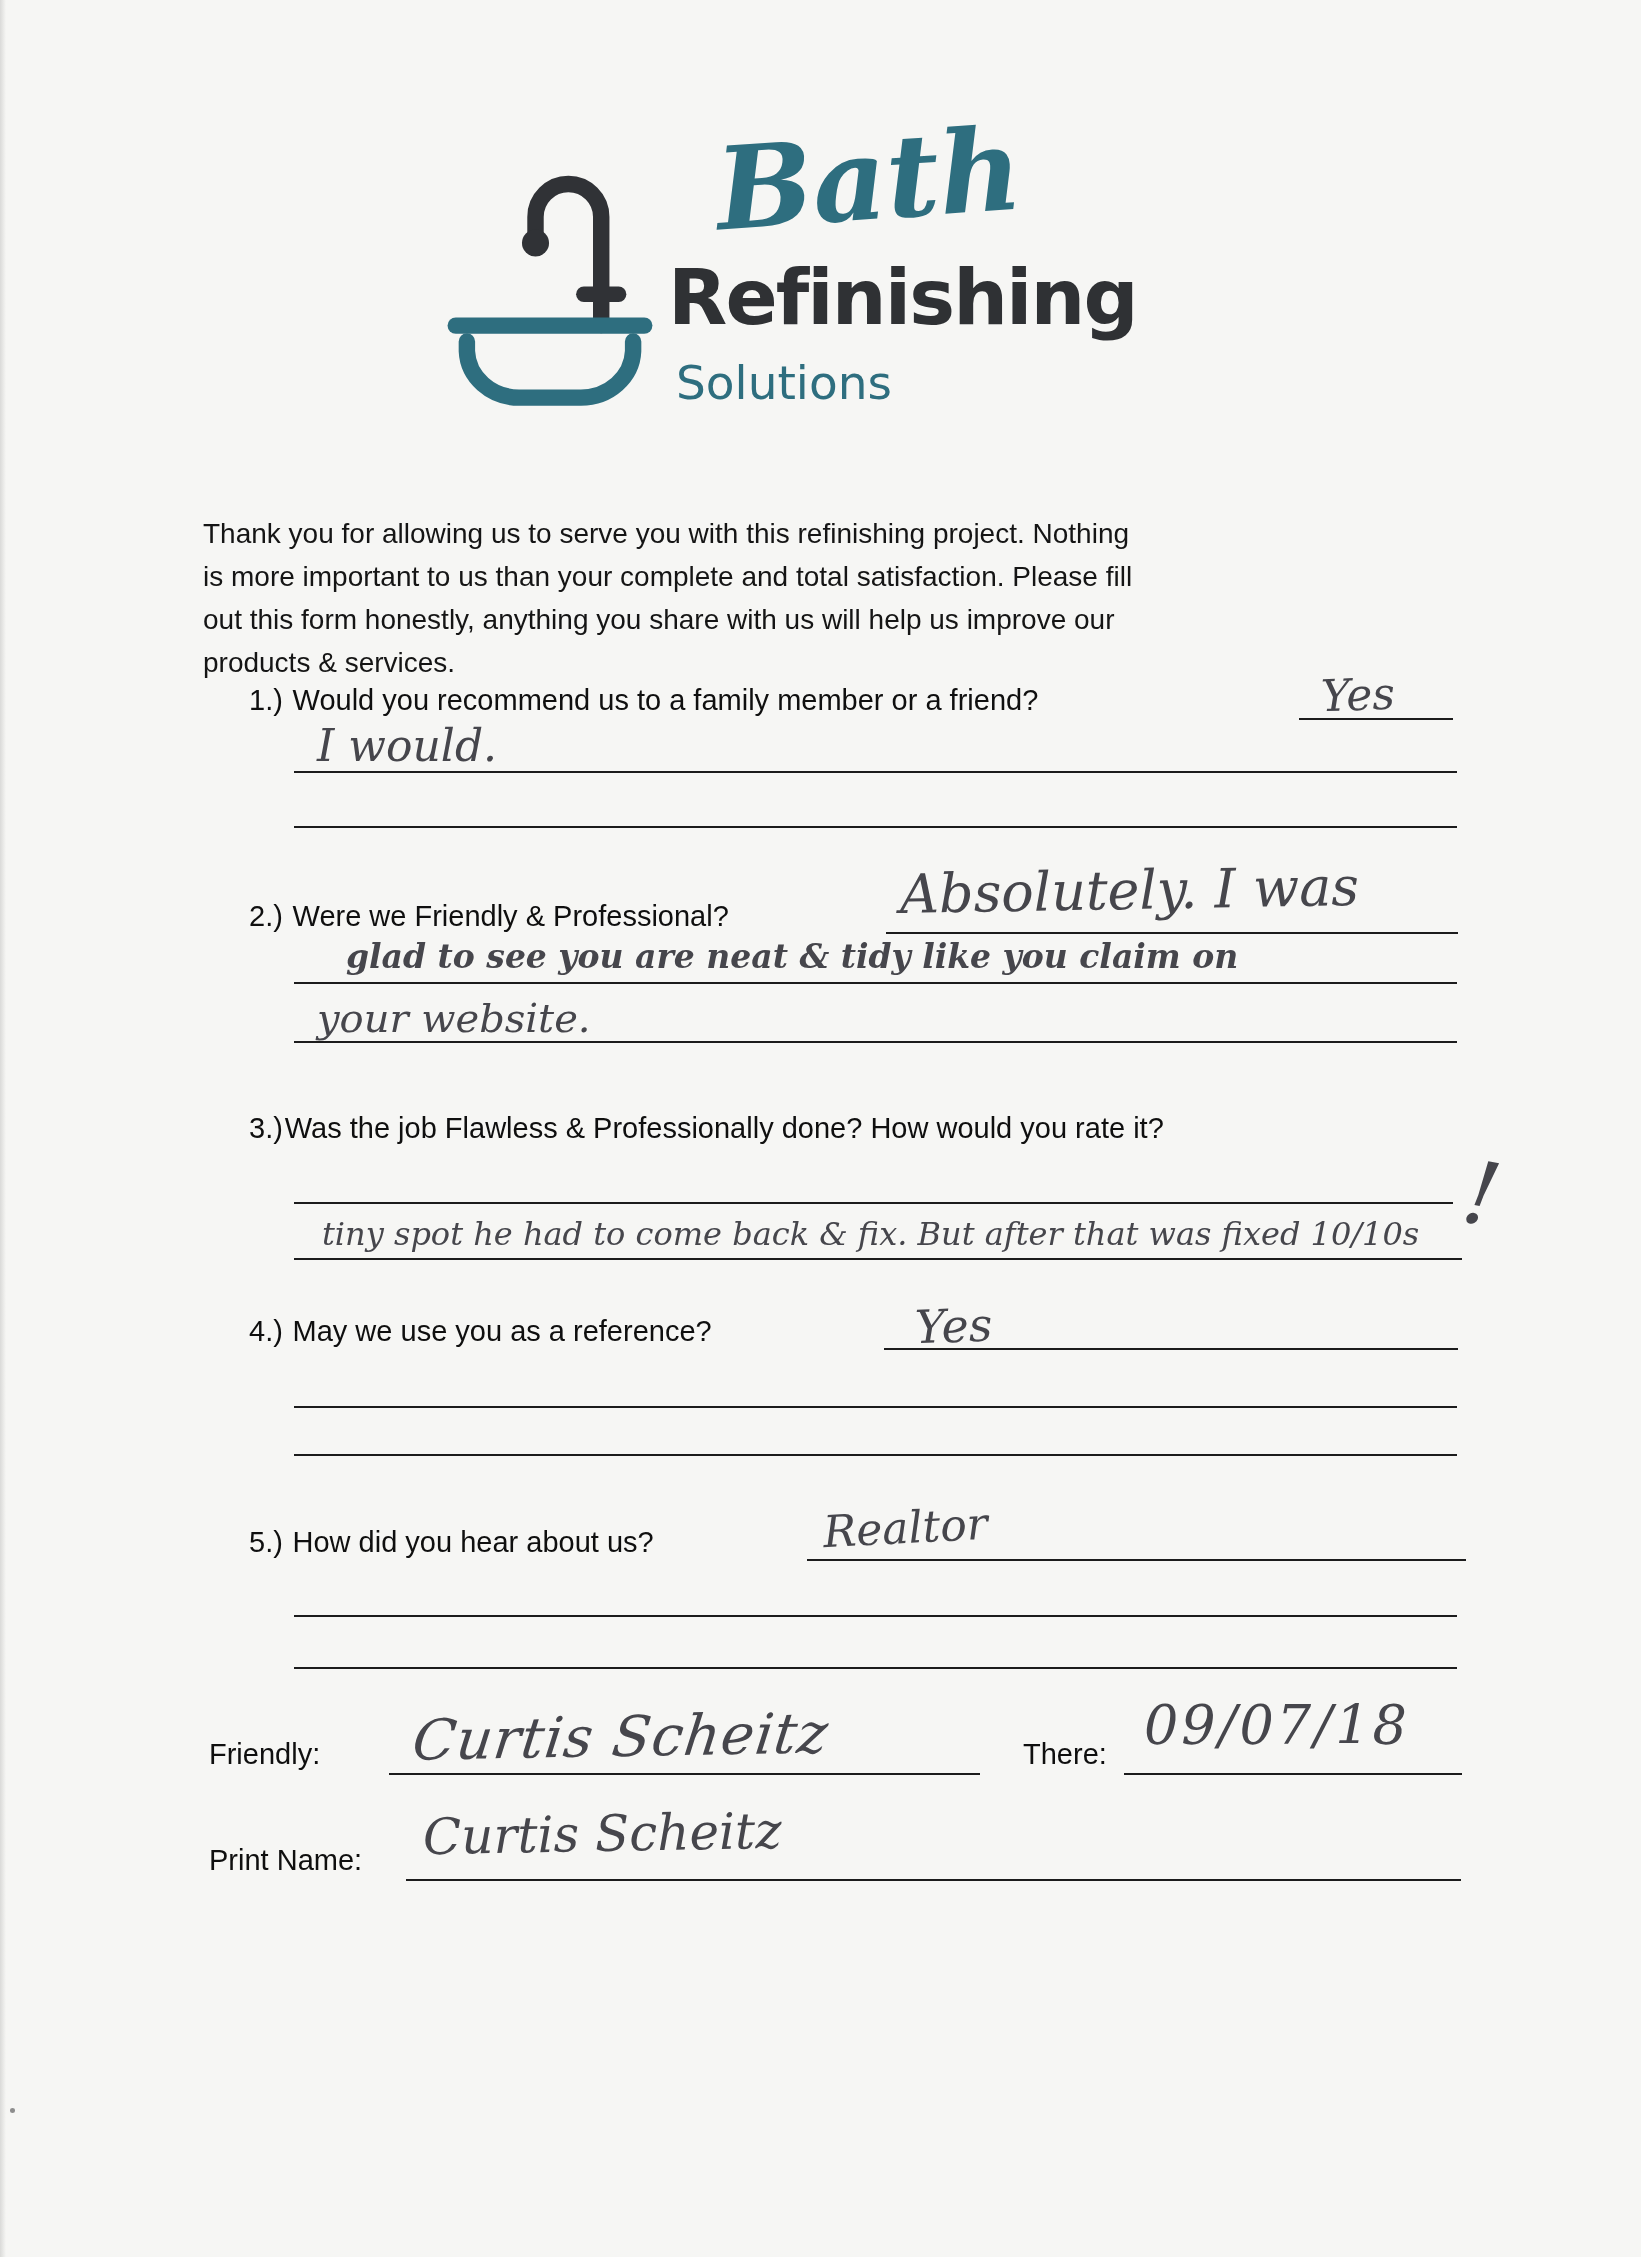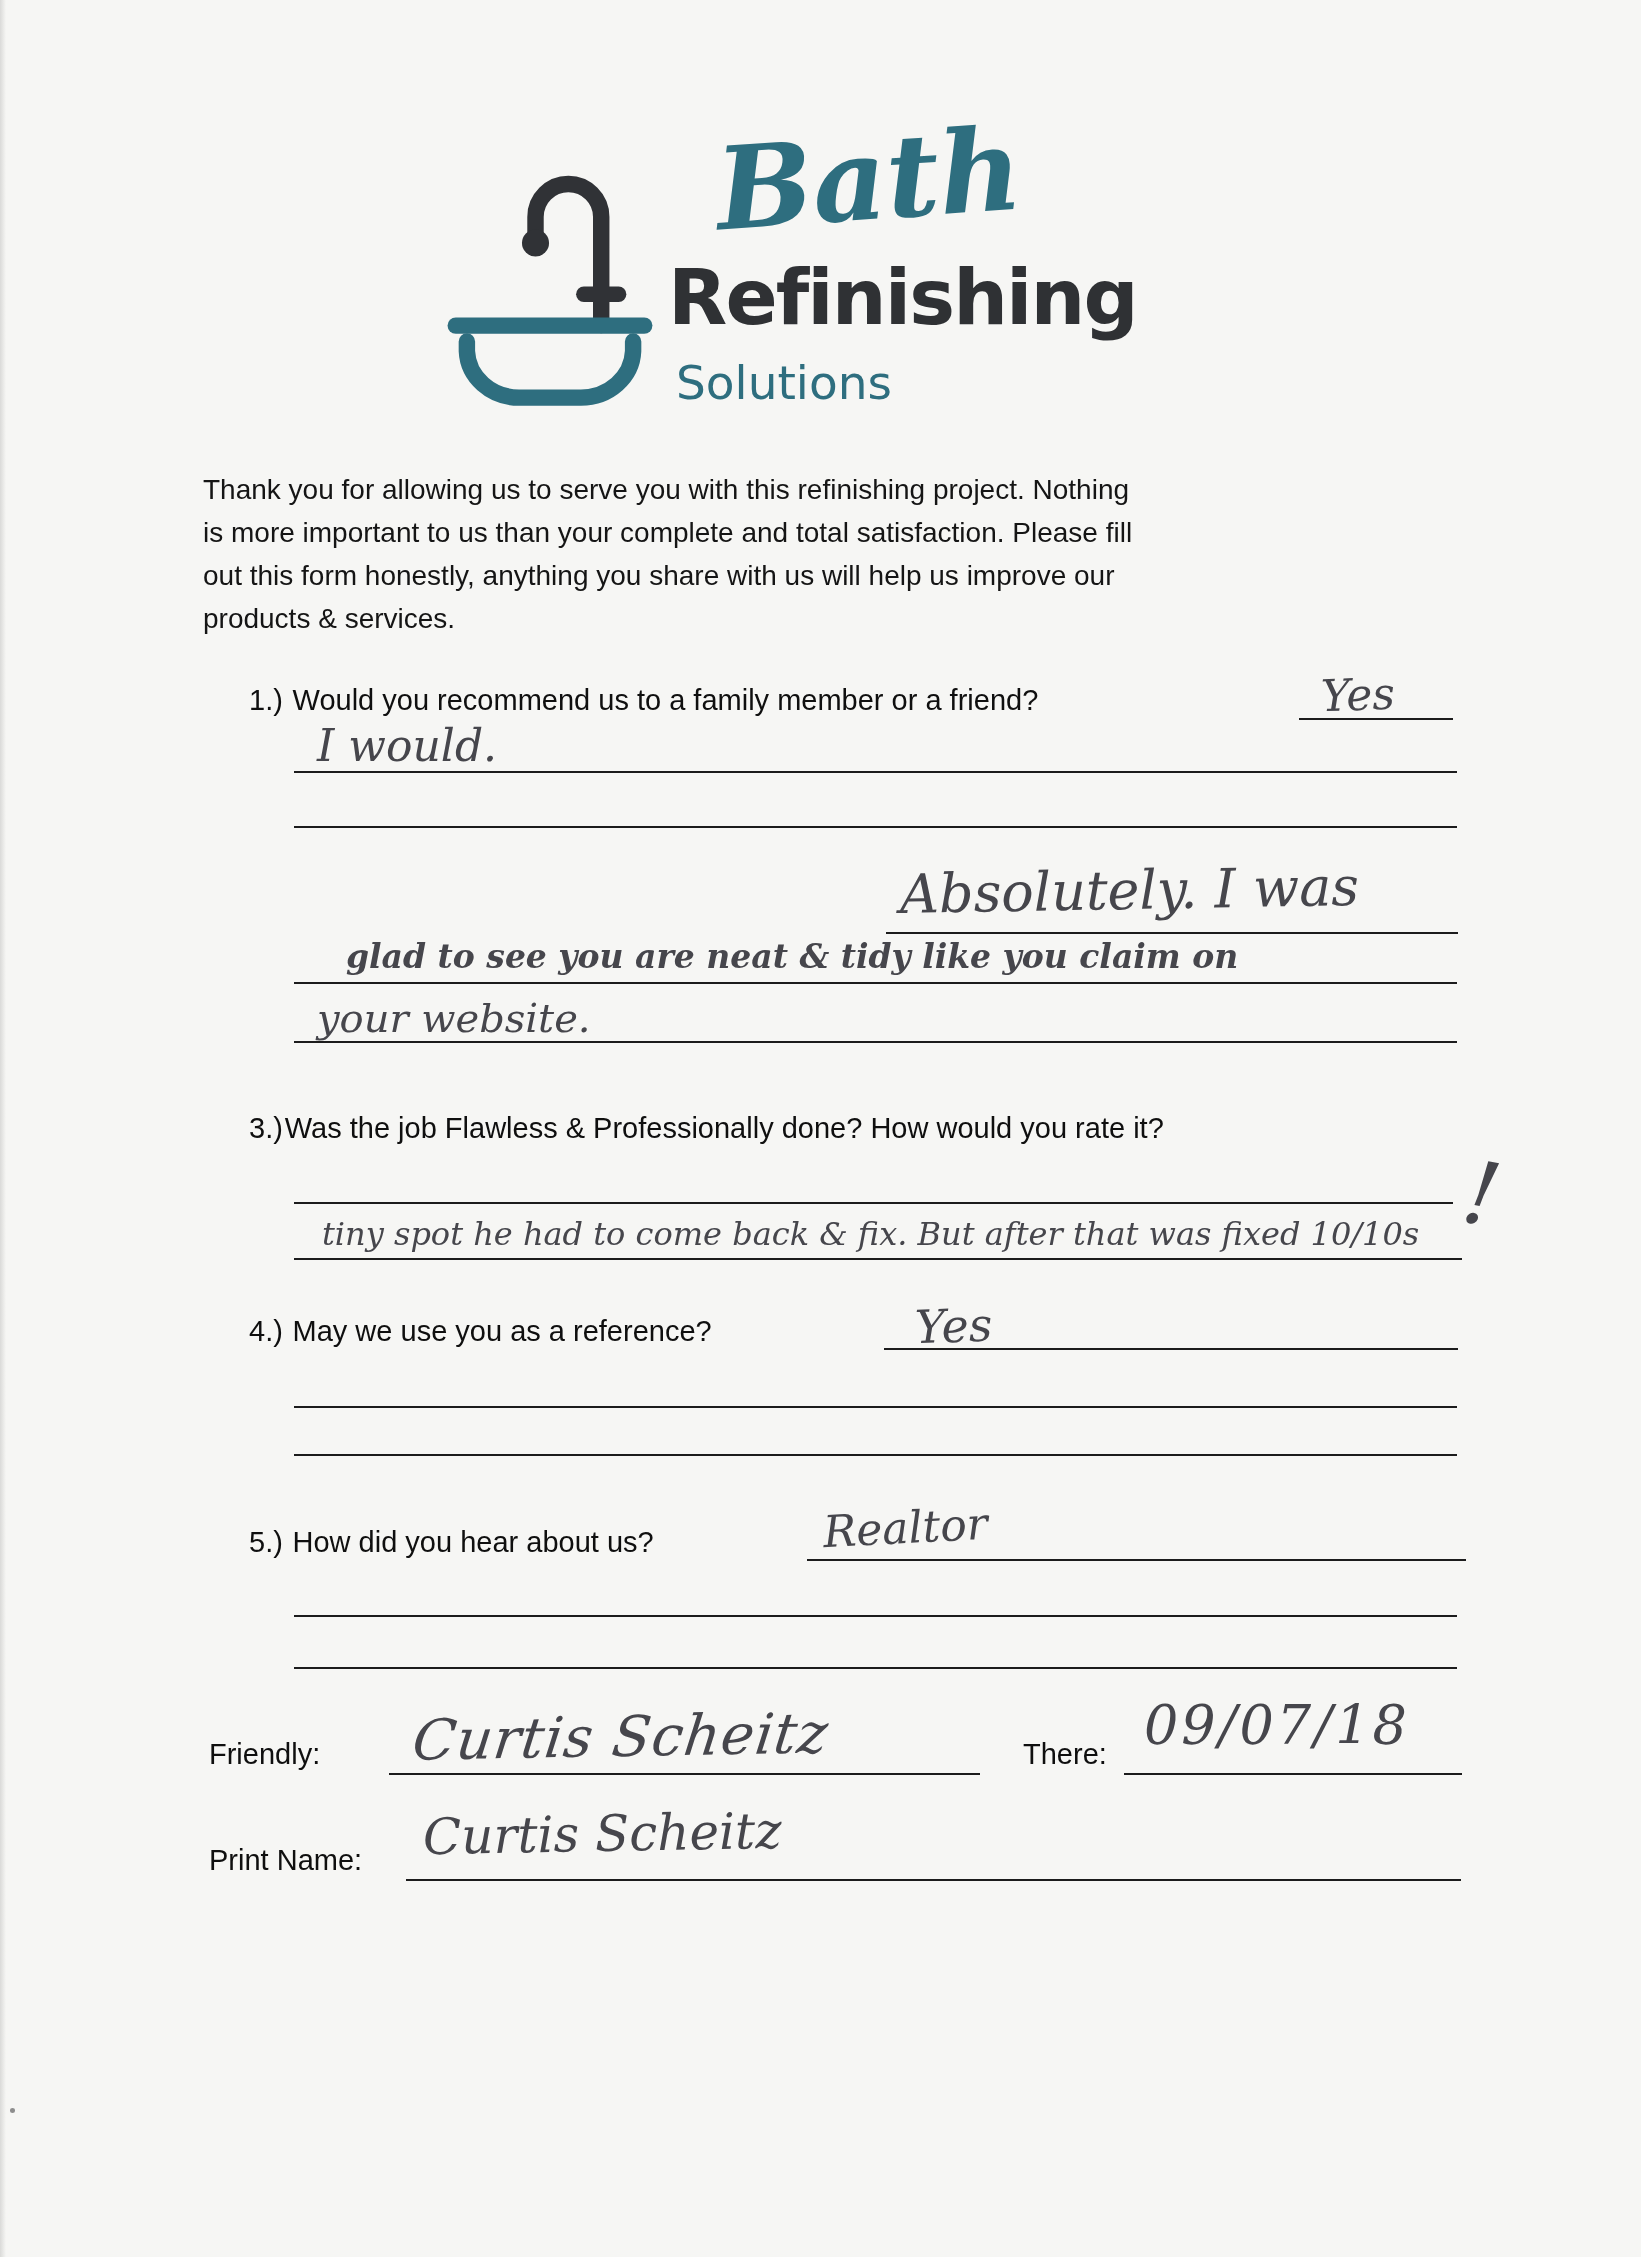--- a/index.html
+++ b/index.html
@@ -29,21 +29,21 @@
     font-weight:bold;letter-spacing:-1.9px;line-height:1;
     font-family:"DejaVu Sans", "Liberation Sans", sans-serif;
   }
   .logo-solutions{
     position:absolute;
     font-weight:normal;line-height:1;
     font-family:"DejaVu Sans", "Liberation Sans", sans-serif;
   }
 
   .intro{
-    position:absolute;left:203px;top:468px;width:951px;
+    position:absolute;left:203px;top:512px;width:951px;
     font-size:28px;line-height:43px;color:#151515;
   }
 
   .question{
     position:absolute;
     font-size:29px;color:#0f0f0f;white-space:nowrap;
   }
   .qnum{margin-right:9.7px;}
 
   .rule{
@@ -83,20 +83,23 @@
 
   <div class="question" style="left:249px;top:684px;text-align:right;">
     <span class="qnum">1.)</span><span>Would you recommend us to a family member or a friend?</span>
   </div>
   <div class="rule" style="left:1299px;top:718px;width:154px;"></div>
   <div class="hand" style="left:1321px;top:673px;font-size:44px;transform:rotate(-2deg);">Yes</div>
   <div class="hand" style="left:317px;top:724px;font-size:44px;">I would.</div>
   <div class="rule" style="left:294px;top:771px;width:1163px;"></div>
   <div class="rule" style="left:294px;top:826px;width:1163px;"></div>
 
+  <div class="question" style="left:249px;top:900px;">
+    <span class="qnum">2.)</span><span>Were we Friendly &amp; Professional?</span>
+  </div>
   <div class="hand" style="left:900px;top:864px;font-size:54px;transform:rotate(-1deg);">Absolutely. I was</div>
   <div class="rule" style="left:886px;top:932px;width:572px;"></div>
   <div class="hand" style="left:346px;top:940px;font-size:33px;font-weight:bold;">glad to see you are neat &amp; tidy like you claim on</div>
   <div class="rule" style="left:294px;top:982px;width:1163px;"></div>
   <div class="hand" style="left:317px;top:998px;font-size:40px;">your website.</div>
   <div class="rule" style="left:294px;top:1041px;width:1163px;"></div>
 
   <div class="question" style="left:249px;top:1112px;">
     <span class="qnum" style="margin-right:1.9px;">3.)</span><span>Was the job Flawless &amp; Professionally done? How would you rate it?</span>
   </div>

